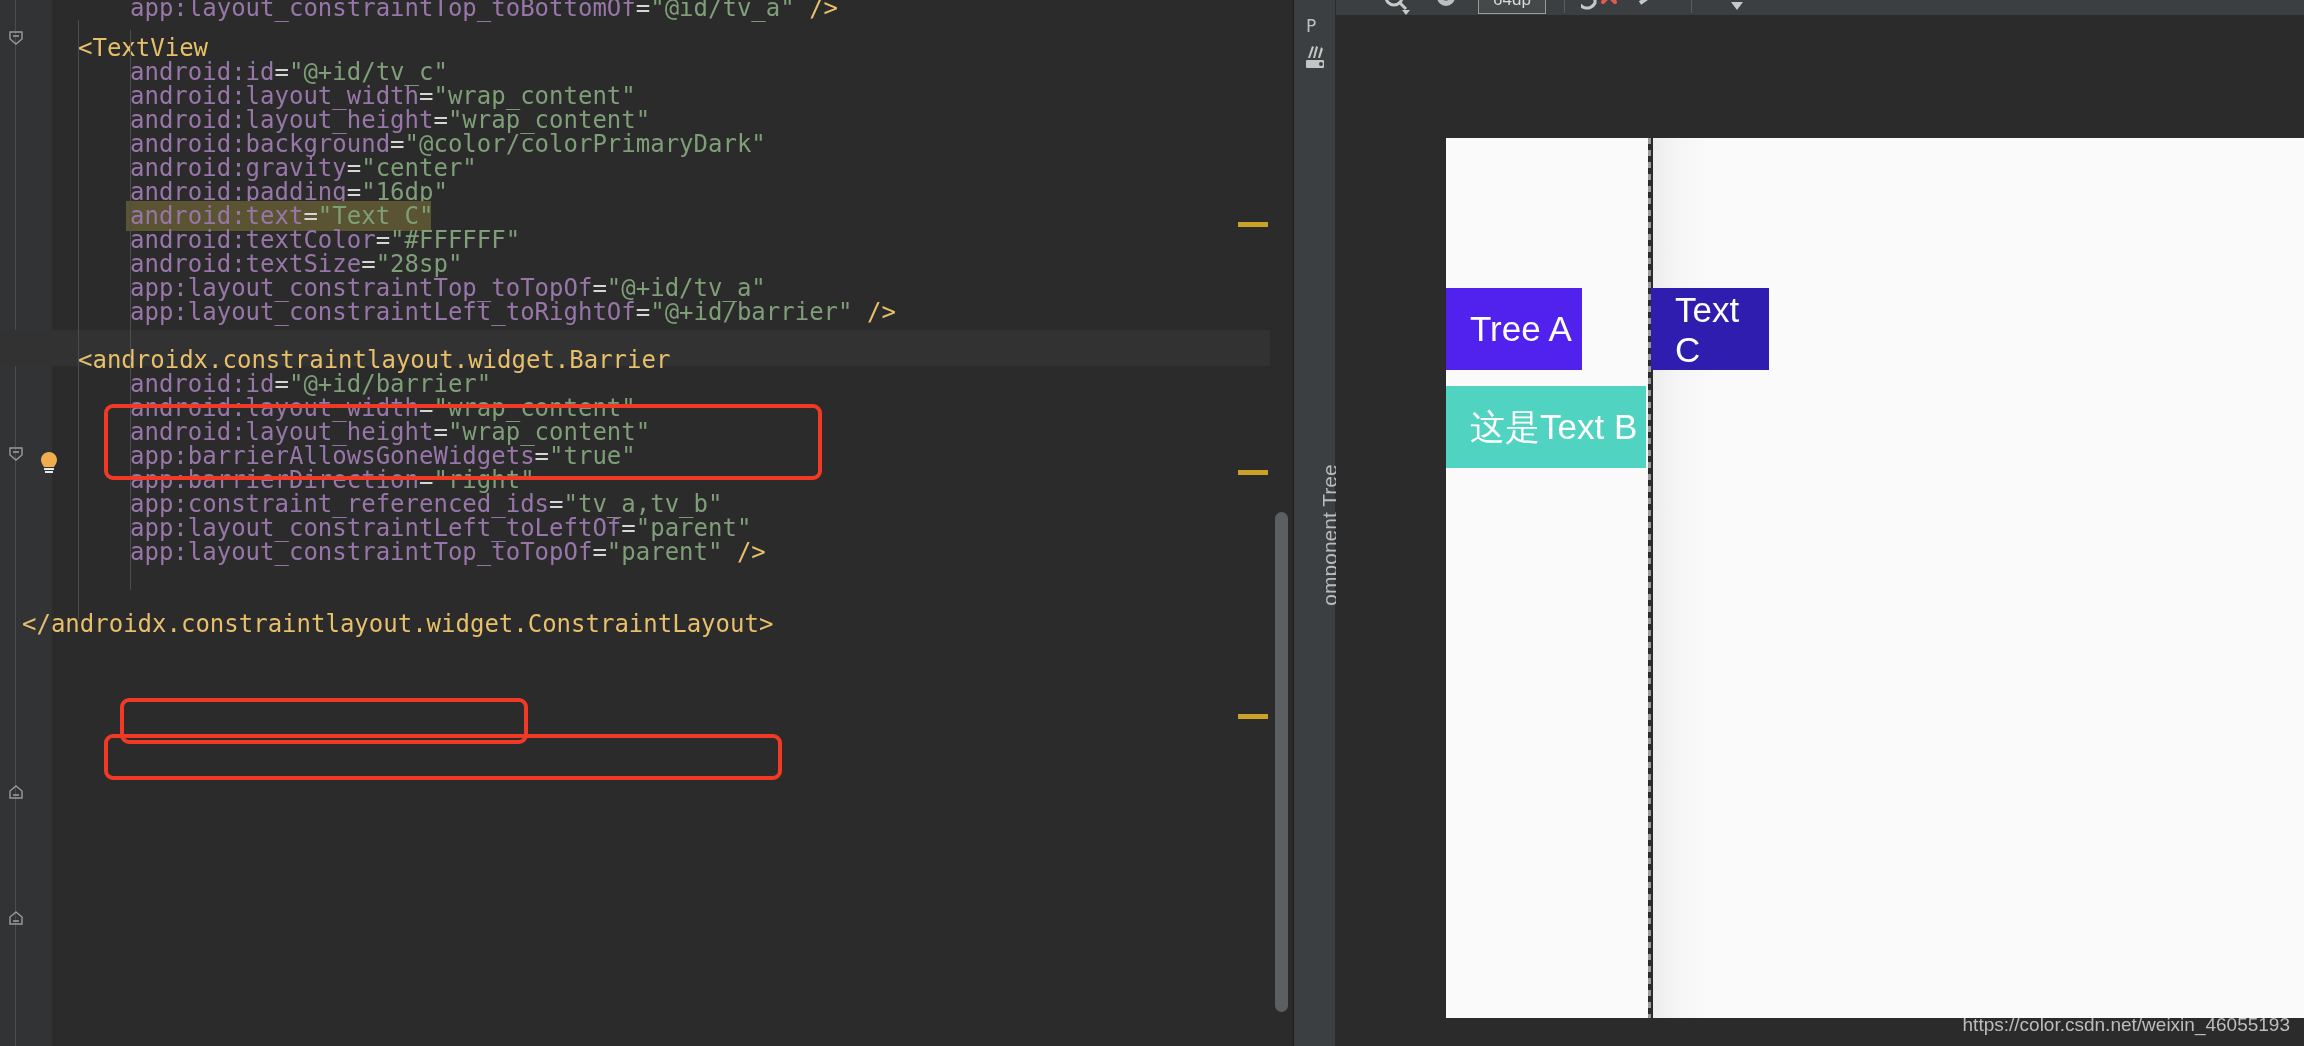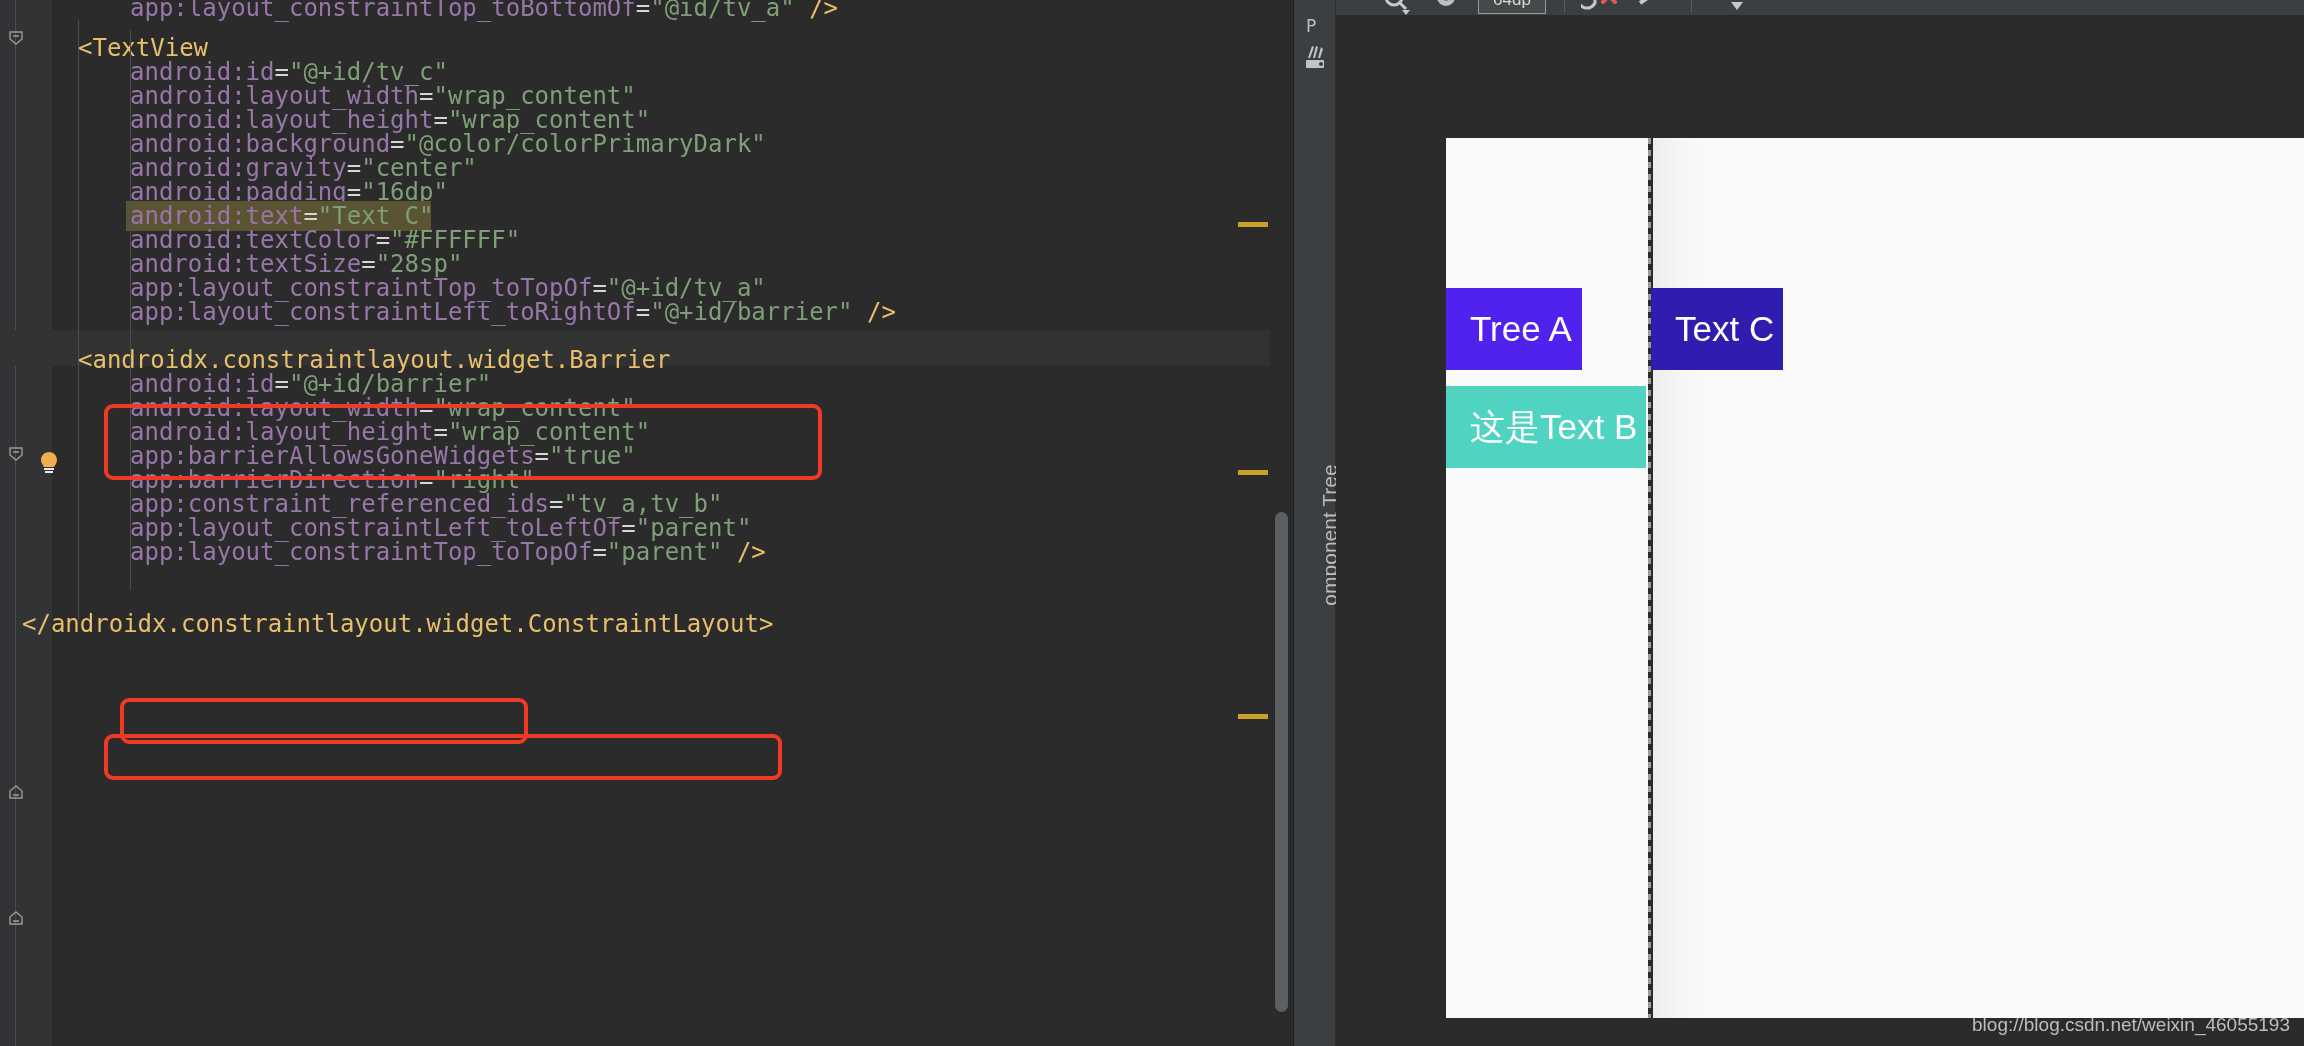--- a/index.html
+++ b/index.html
@@ -272,22 +272,22 @@
     <div class="canvas-shadow" id="canvas-right" style="left: 317px; top: 138px; width: 651px; height: 880px; background: linear-gradient(to right, rgb(237, 237, 237) 0px, rgb(246, 246, 246) 26px, rgb(250, 250, 250) 60px);"></div>
     <div class="barrier-line" id="barrier-line" style="left: 312px; top: 138px; height: 880px;"></div>
 
     <div id="views-holder">
         <div class="tv" style="left: 110px; top: 288px; width: 136px; height: 82px; background: rgb(81, 34, 238);">
           <span>Tree A</span>
         </div>
         <div class="tv" style="left: 110px; top: 386px; width: 200px; height: 82px; background: rgb(80, 212, 193);">
           <span>这是Text B</span>
         </div>
-        <div class="tv" style="left: 315px; top: 288px; width: 132px; height: 82px; background: rgb(46, 29, 174);">
+        <div class="tv" style="left: 315px; top: 288px; width: 118px; height: 82px; background: rgb(46, 29, 174); align-items: flex-end;">
           <span>Text C</span>
         </div>
       </div>
 
     <div class="wm-strip" style="width:200px;"></div>
-    <div class="watermark">blog://blog.csdn.net/weixin_46055193</div>
+    <div class="watermark">https://color.csdn.net/weixin_46055193</div>
   </div>
 
 </div>
 
 </body></html>

